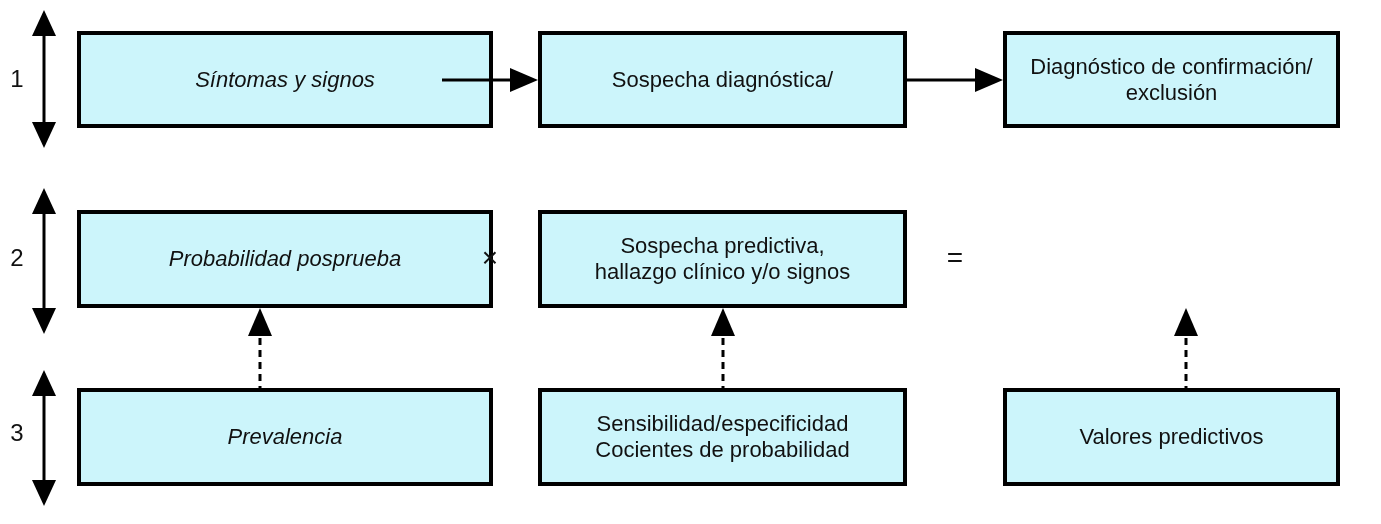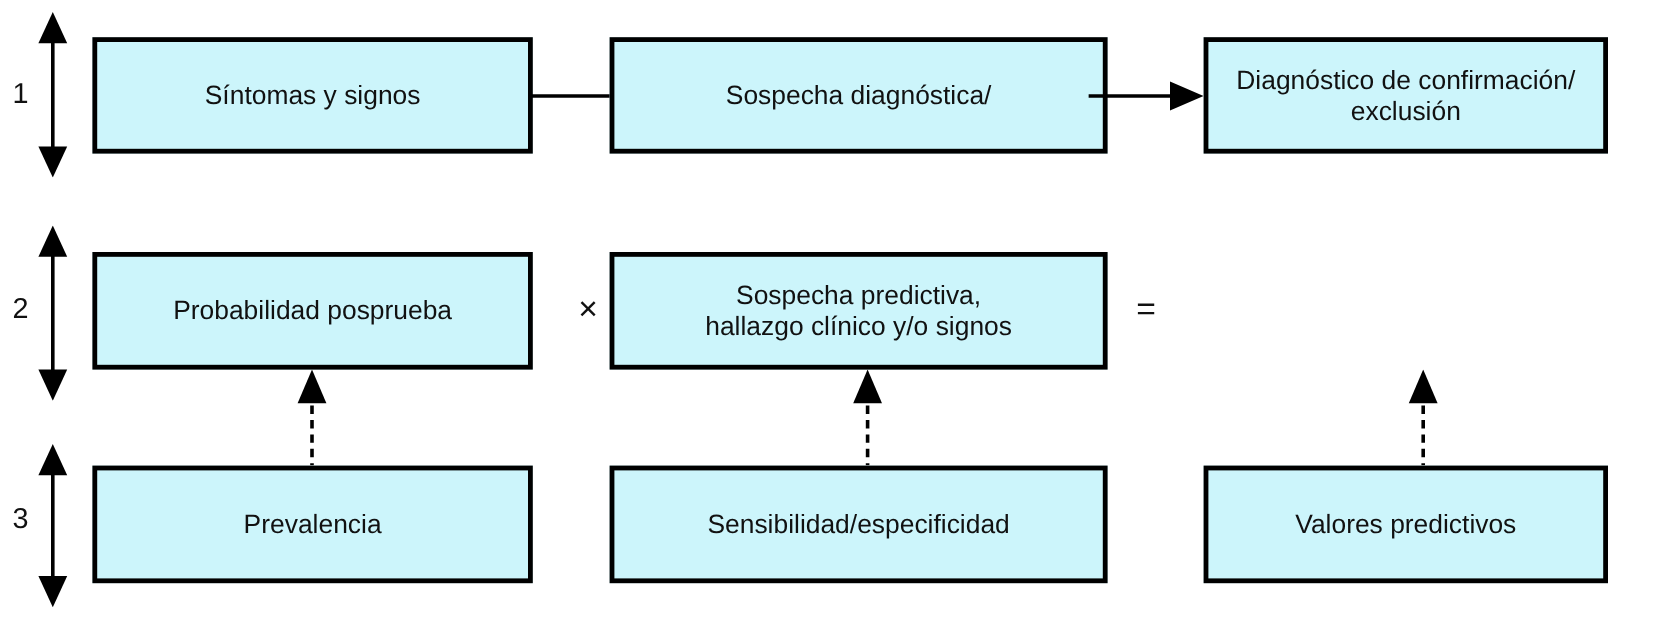--- a/index.html
+++ b/index.html
@@ -30,22 +30,22 @@
     display: flex;
     flex-direction: column;
     align-items: center;
     justify-content: center;
     text-align: center;
     font-size: 22px;
     line-height: 26px;
     color: var(--text-color);
   }
   
-  .col-a { left: 77px;  width: 367px; }
-  .col-b { left: 508px; width: 415px; }
+  .col-a { left: 77px;  width: 416px; font-style: italic; }
+  .col-b { left: 538px; width: 369px; }
   .col-c { left: 1003px; width: 337px; }
   
   .row-1 { top: 31px;  height: 97px; }
   .row-2 { top: 210px; height: 98px; }
   .row-3 { top: 388px; height: 98px; }
 
   .level-number {
     position: absolute;
     left: 2px;
     width: 30px;
@@ -170,18 +170,19 @@
       <polygon points="15,0 3,28 27,28" fill="currentColor"></polygon>
       <line x1="15" y1="30" x2="15" y2="80" stroke="currentColor" stroke-width="3" stroke-dasharray="7 5"></line>
     </svg>
   </div>
 
   <div class="box col-a row-3">
     <span>Prevalencia</span>
   </div>
   <div class="box col-b row-3">
     <span>Sensibilidad/especificidad</span>
+    <span>Cocientes de probabilidad</span>
   </div>
   <div class="box col-c row-3">
     <span>Valores predictivos</span>
   </div>
 
 </div>
 
 </body></html>

